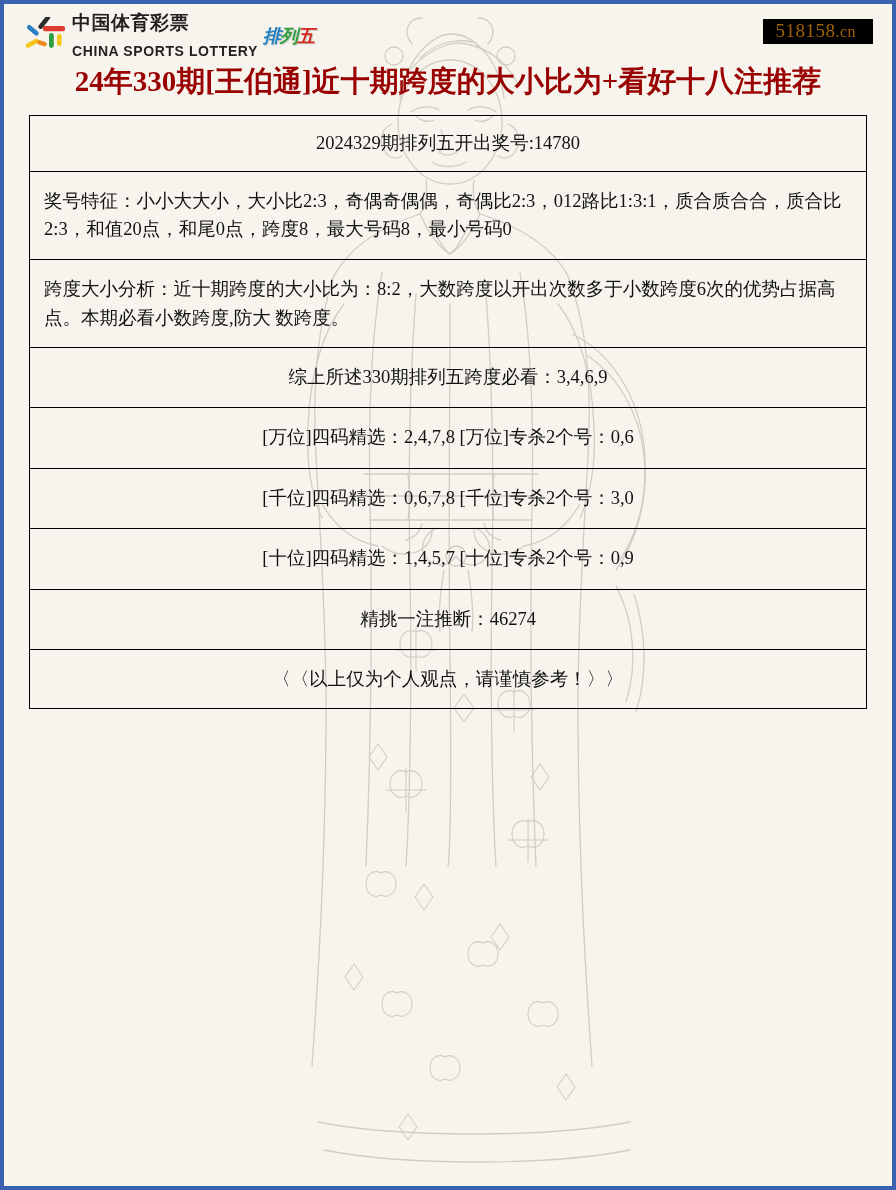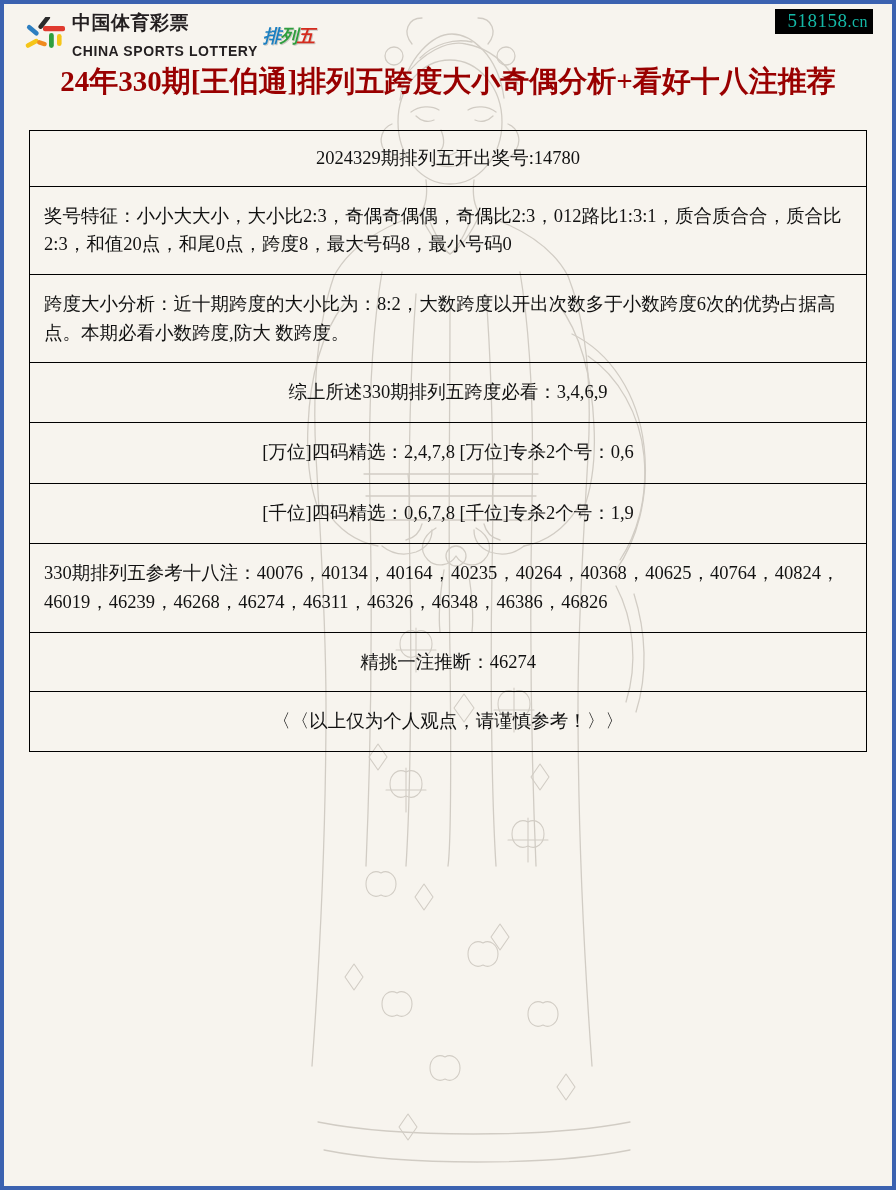--- a/index.html
+++ b/index.html
@@ -84,26 +84,26 @@
     letter-spacing: -1px;
   }
   .logo-game span { text-shadow: 1px 1px 0 rgba(0,0,0,.18); }
   .lg1 { color: #1a7fc1; }
   .lg2 { color: #2f9e3f; }
   .lg4 { color: #d52b1e; }
 
   .site-badge {
     position: absolute;
     right: 19px;
-    top: 5px;
+    top: 15px;
     background: #000000;
-    color: #14b8a6;
+    color: #a16207;
     font-family: "Liberation Serif", serif;
     font-size: 19px;
-    padding: 2px 5px 3px 12px;
+    padding: 2px 17px 3px 12px;
     letter-spacing: 0.5px;
     line-height: 1.05;
   }
   .site-badge .tld { font-size: 16px; }
 
   
   .page-title {
     text-align: center;
     color: #990000;
     font-family: "Liberation Serif", "DejaVu Serif", serif;
@@ -111,21 +111,21 @@
     font-weight: bold;
     letter-spacing: 0px;
     margin: 0;
     padding: 2px 0 8px 0;
     white-space: nowrap;
   }
 
   
   .tbl {
     width: 838px;
-    margin: 20px auto 0 auto;
+    margin: 5px auto 0 auto;
     border-collapse: collapse;
     border: 1px solid #000;
     background: transparent;
   }
   .tbl tr { }
   .tbl td {
     border: 1px solid #000;
     padding: 13px 14px;
     font-size: 18.5px;
     color: #111;
@@ -247,44 +247,44 @@
         <div class="logo-game">
           <span class="lg1">排</span><span class="lg2">列</span><span class="lg4">五</span>
         </div>
       </div>
 
       <div class="site-badge">
         <span>518158</span><span class="tld">.cn</span>
       </div>
     </div>
 
-    <h1 class="page-title">24年330期[王伯通]排列五跨度大小奇偶分析+看好十八注推荐</h1>
+    <h1 class="page-title">24年330期[王伯通]近十期跨度的大小比为+看好十八注推荐</h1>
 
     <table class="tbl">
       <tbody>
         <tr>
             <td class="c">2024329期排列五开出奖号:14780</td>
           </tr>
         <tr class="row-tall">
             <td class="l">奖号特征：小小大大小，大小比2:3，奇偶奇偶偶，奇偶比2:3，012路比1:3:1，质合质合合，质合比2:3，和值20点，和尾0点，跨度8，最大号码8，最小号码0</td>
           </tr>
         <tr class="row-tall">
             <td class="l">跨度大小分析：近十期跨度的大小比为：8:2，大数跨度以开出次数多于小数跨度6次的优势占据高点。本期必看小数跨度,防大 数跨度。</td>
           </tr>
         <tr class="row-tall">
             <td class="c">综上所述330期排列五跨度必看：3,4,6,9</td>
           </tr>
         <tr class="bet-row">
             <td class="c">[万位]四码精选：2,4,7,8 [万位]专杀2个号：0,6</td>
           </tr>
         <tr class="bet-row">
-            <td class="c">[千位]四码精选：0,6,7,8 [千位]专杀2个号：1,9</td>
-          </tr>
-        <tr class="row-tall">
-            <td class="l">330期排列五参考十八注：40076，40134，40164，40235，40264，40368，40625，40764，40824，46019，46239，46268，46274，46311，46326，46348，46386，46826</td>
+            <td class="c">[千位]四码精选：0,6,7,8 [千位]专杀2个号：3,0</td>
+          </tr>
+        <tr class="bet-row">
+            <td class="c">[十位]四码精选：1,4,5,7 [十位]专杀2个号：0,9</td>
           </tr>
         <tr class="row-tall">
             <td class="c">精挑一注推断：46274</td>
           </tr>
         <tr class="row-tall">
             <td class="c">〈〈以上仅为个人观点，请谨慎参考！〉〉</td>
           </tr>
       </tbody>
     </table>
 

